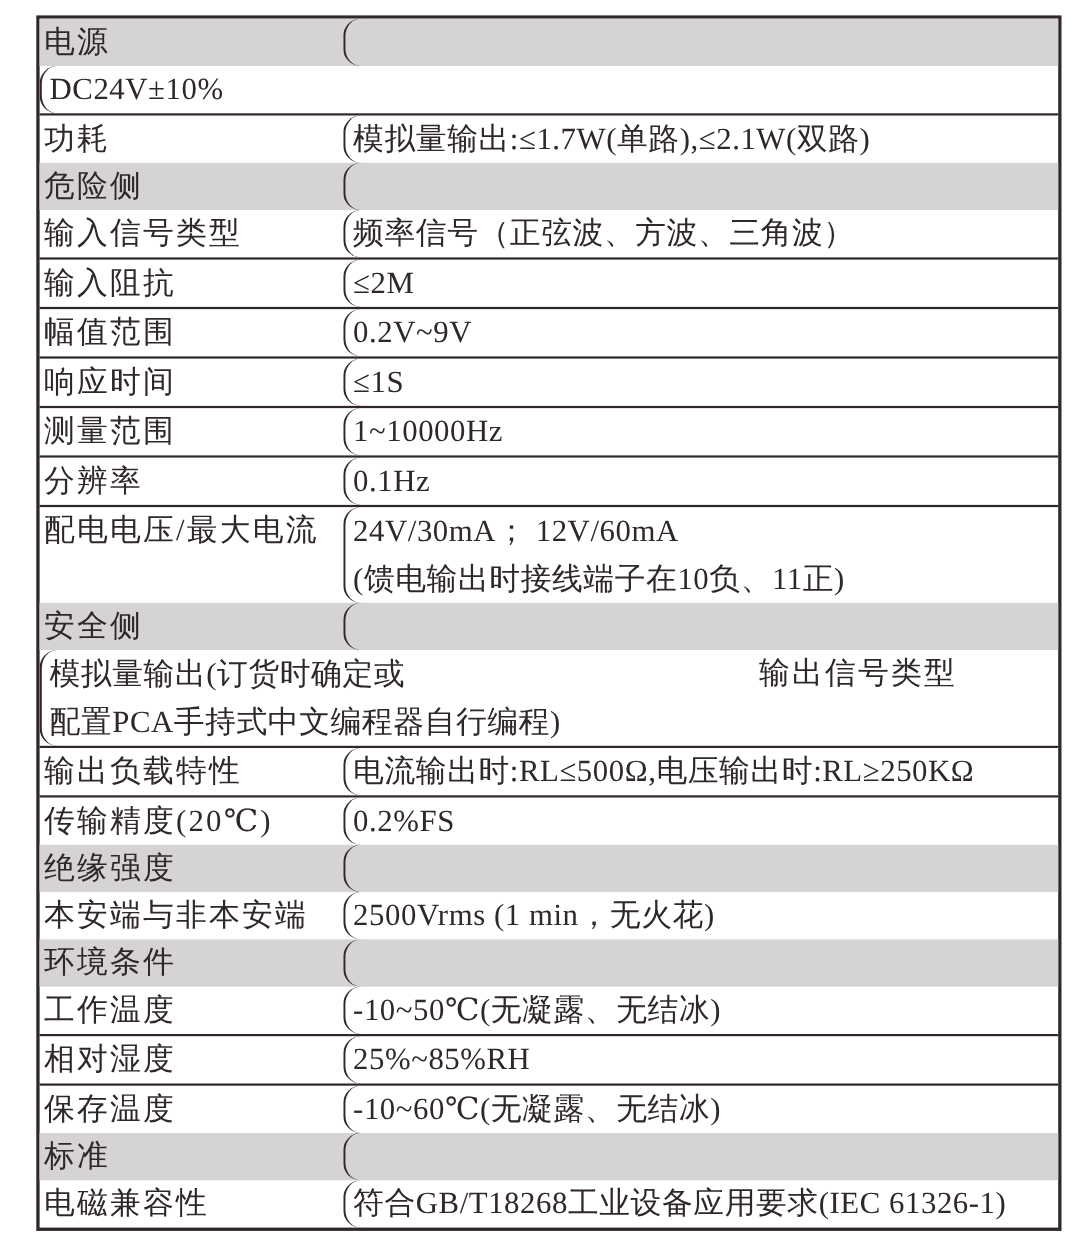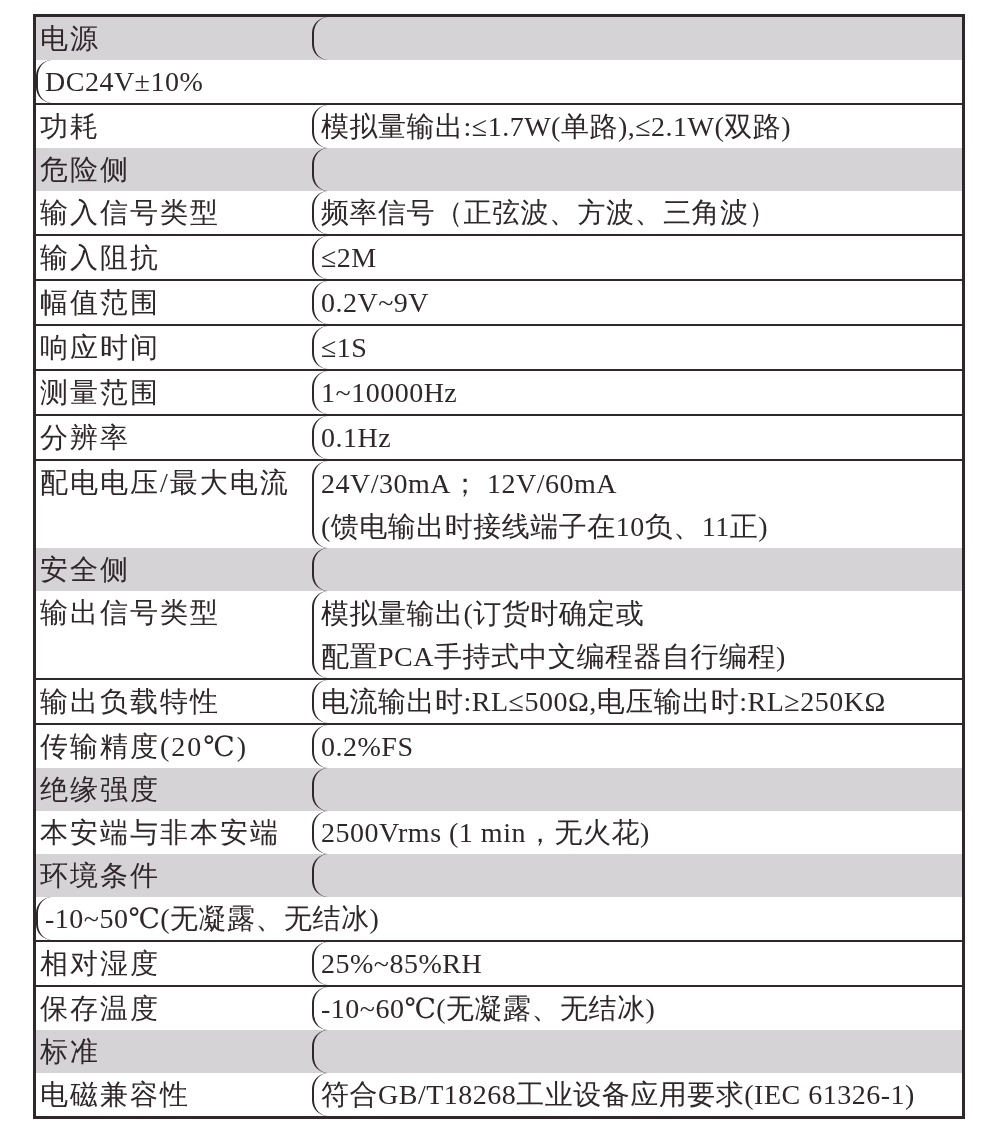--- a/index.html
+++ b/index.html
@@ -150,27 +150,27 @@
           <div class="line">(馈电输出时接线端子在10负、11正)</div>
         </div>
   </div>
       <div class="row section">
     <div class="cell label">
       <div class="line">安全侧</div>
     </div>
     <div class="cell value"></div>
   </div>
       <div class="row data double">
-    <div class="cell label">
-      <div class="line">输出信号类型</div>
-    </div>
     <div class="cell value">
           <div class="line">模拟量输出(订货时确定或</div>
           <div class="line">配置PCA手持式中文编程器自行编程)</div>
         </div>
+    <div class="cell label">
+      <div class="line">输出信号类型</div>
+    </div>
   </div>
       <div class="row data bt">
     <div class="cell label">
       <div class="line">输出负载特性</div>
     </div>
     <div class="cell value">
           <div class="line">电流输出时:RL≤500Ω,电压输出时:RL≥250KΩ</div>
         </div>
   </div>
       <div class="row data bt">
@@ -195,20 +195,23 @@
           <div class="line">2500Vrms (1 min，无火花)</div>
         </div>
   </div>
       <div class="row section">
     <div class="cell label">
       <div class="line">环境条件</div>
     </div>
     <div class="cell value"></div>
   </div>
       <div class="row data">
+    <div class="cell label">
+      <div class="line">工作温度</div>
+    </div>
     <div class="cell value">
           <div class="line">-10~50℃(无凝露、无结冰)</div>
         </div>
   </div>
       <div class="row data bt">
     <div class="cell label">
       <div class="line">相对湿度</div>
     </div>
     <div class="cell value">
           <div class="line">25%~85%RH</div>

